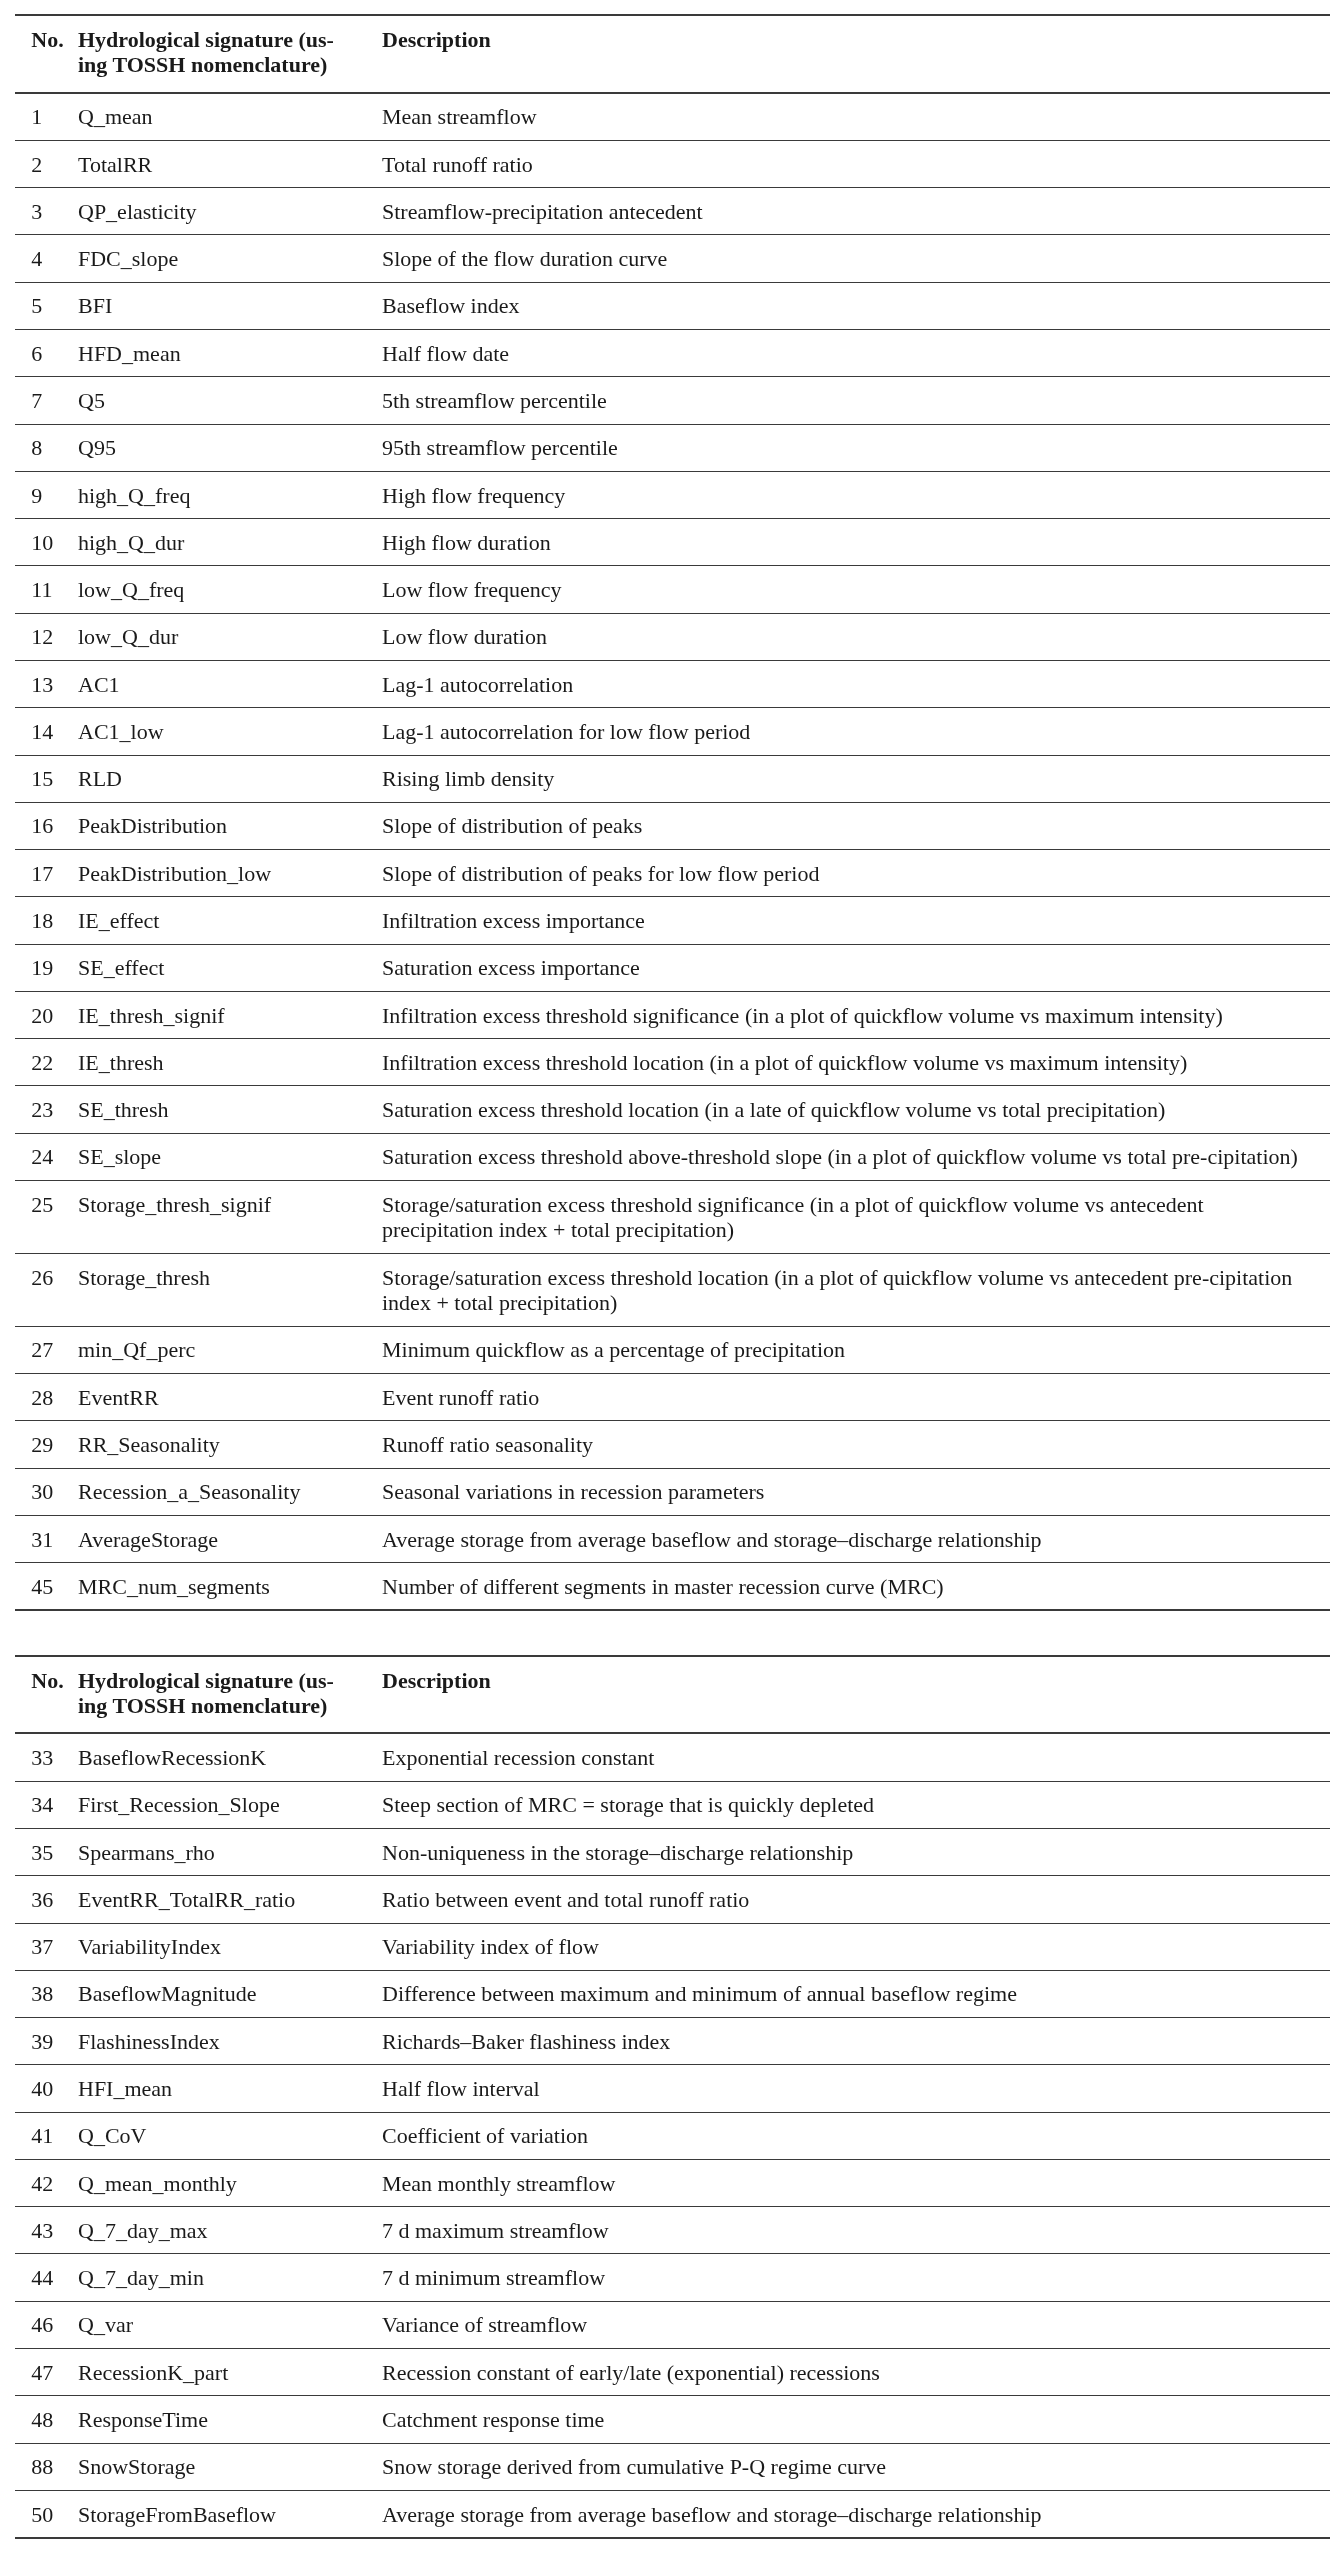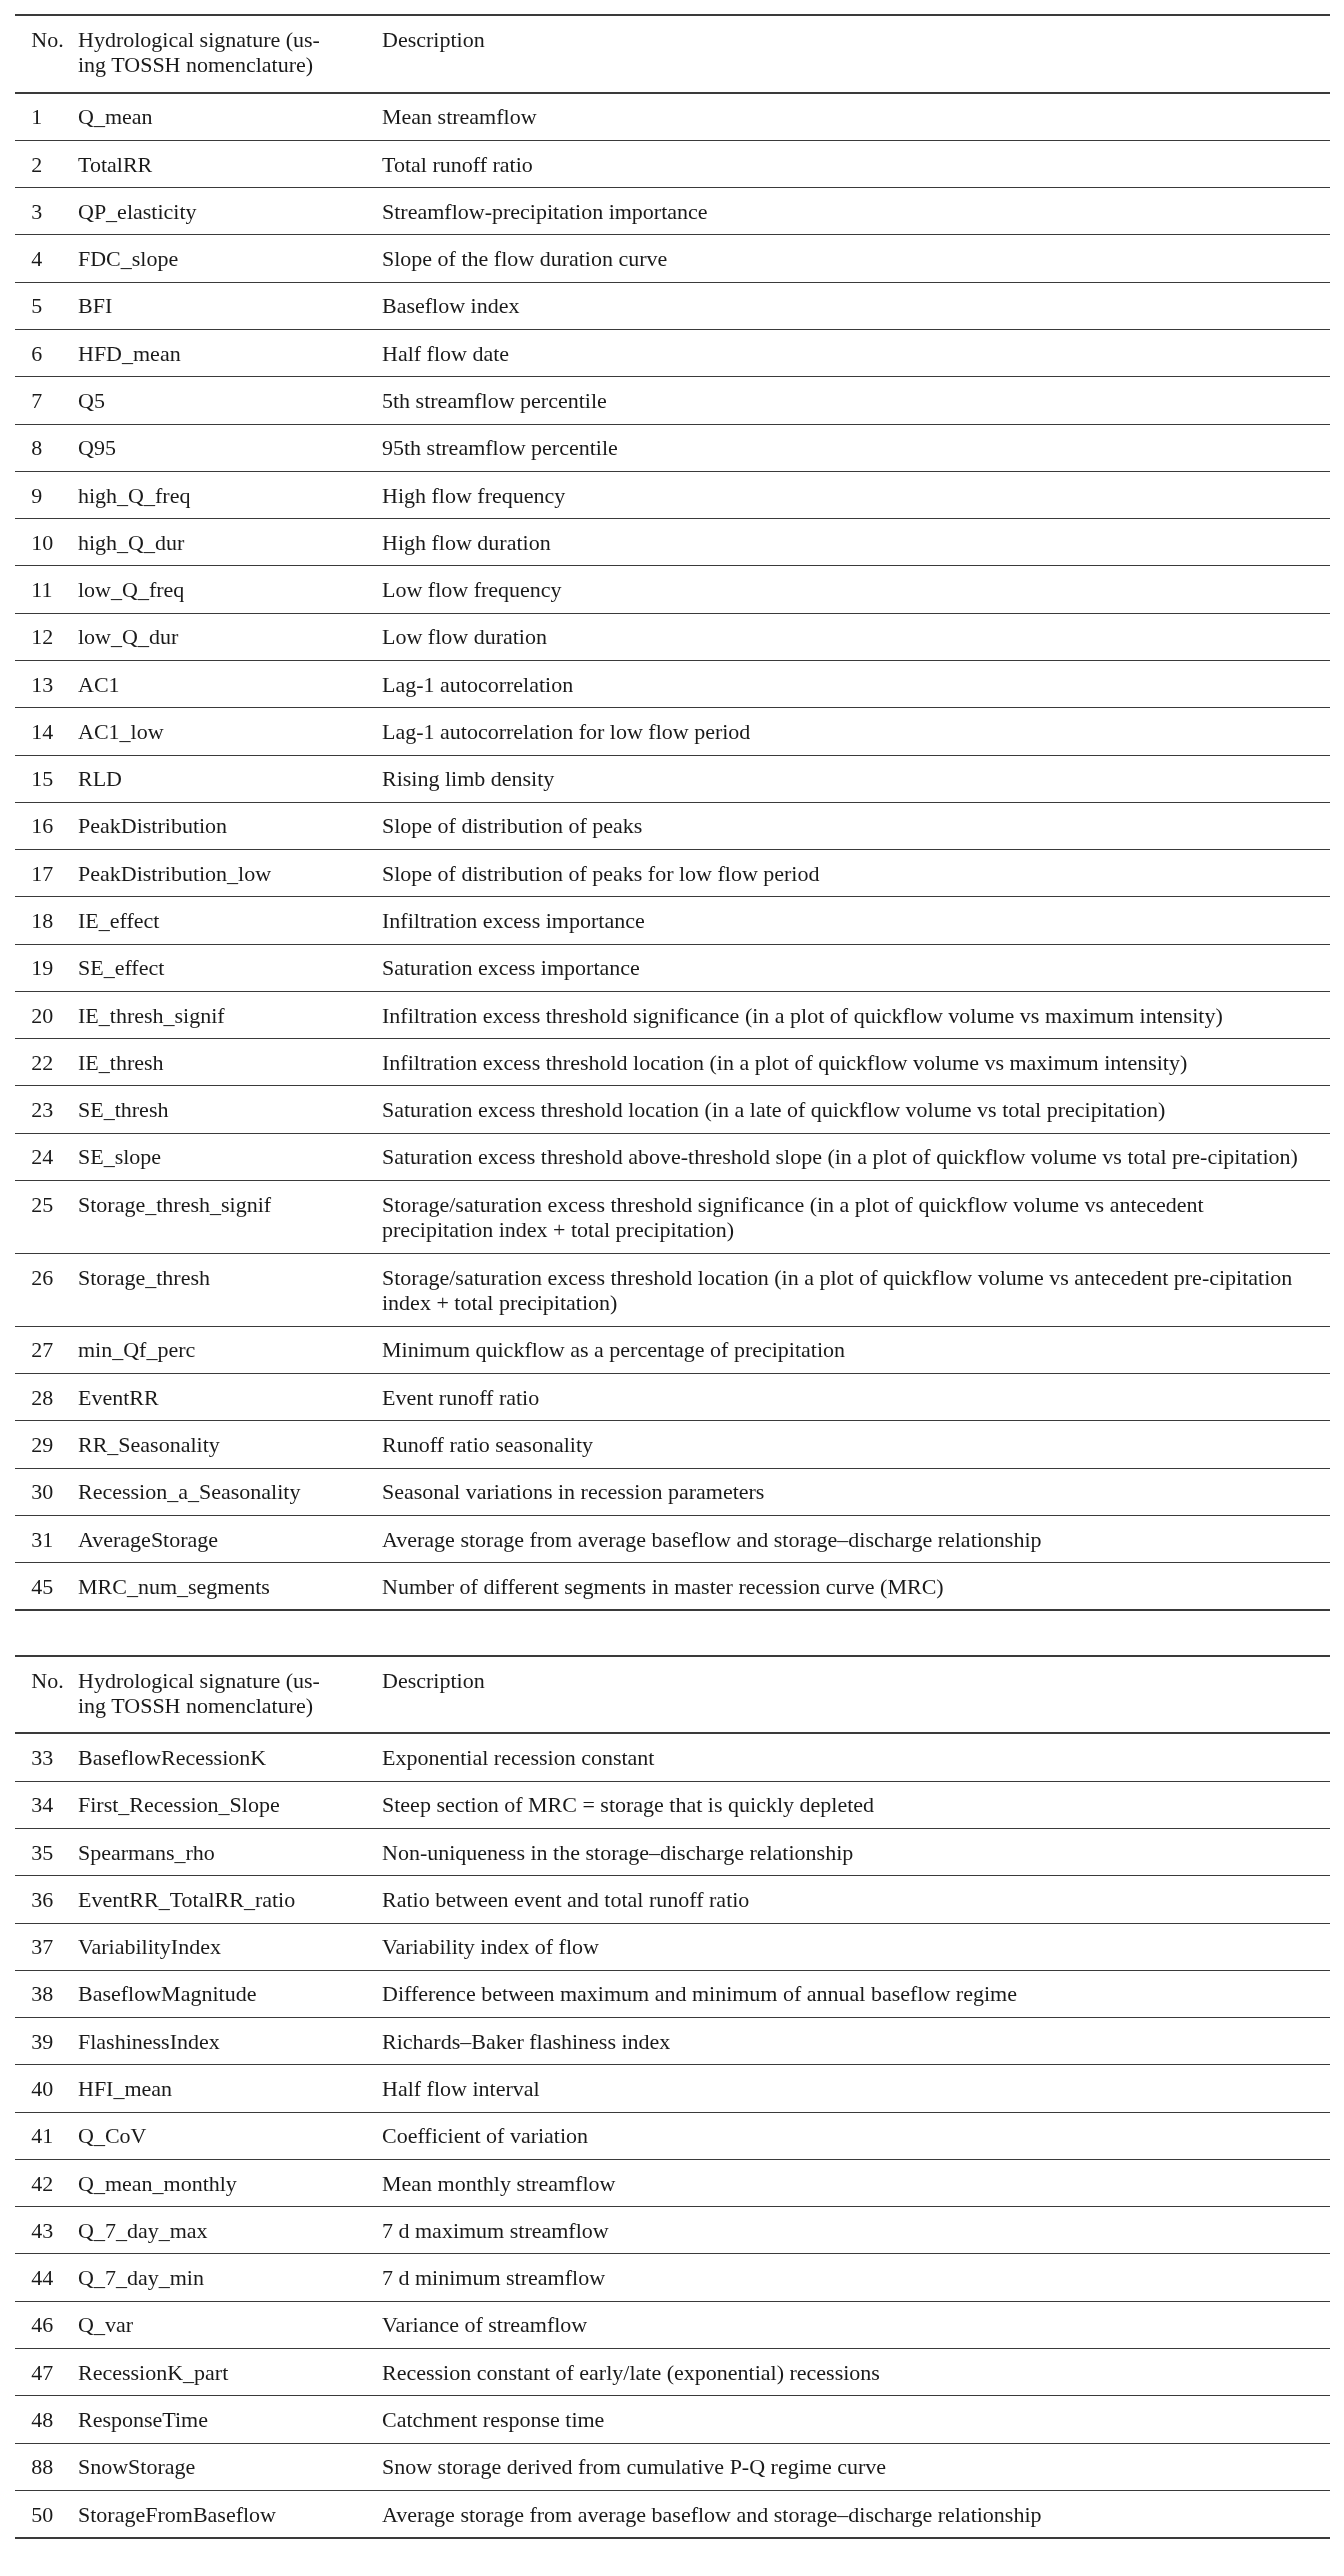--- a/index.html
+++ b/index.html
@@ -3,21 +3,21 @@
 <meta charset="utf-8">
 <style>
   html, body { margin:0; padding:0; background:#ffffff; }
   body { width:1345px; height:2576px; position:relative; overflow:hidden;
          font-family:"Liberation Serif", serif; color:#1a1a1a; font-size:22px; line-height:25.6px; }
   .tbl { position:absolute; left:15px; width:1315px; border-collapse:collapse; table-layout:fixed; }
   .tbl td { vertical-align:top; padding:0; }
   .tbl tr.head td { padding-top:10.7px; padding-bottom:13.5px; }
   .tbl tr.row td { padding-top:10.7px; padding-bottom:10px; }
   .tbl tr { border-bottom:1.4px solid #3a3a3a; }
-  .tbl tr.head { border-top:2.1px solid #3a3a3a; border-bottom:2.1px solid #3a3a3a; }
+  .tbl tr.head { border-top:2.1px solid #3a3a3a; border-bottom:2.1px solid #3a3a3a;font-weight:bold; }
   .tbl tr.last { border-bottom:2.1px solid #3a3a3a; }
   .c-no { width:63px; padding-left:16.3px !important; }
   .c-sig { width:304px; }
   .c-desc { padding-right:14.2px !important; }
   .tbl td.c-no { box-sizing:border-box; }
   #t1 { top:14.2px; }
   #t2 { top:1655px; }
 </style>
 </head>
 <body>
@@ -38,21 +38,21 @@
         <td class="c-desc">Mean streamflow</td>
       </tr>
       <tr class="row">
         <td class="c-no">2</td>
         <td class="c-sig">TotalRR</td>
         <td class="c-desc">Total runoff ratio</td>
       </tr>
       <tr class="row">
         <td class="c-no">3</td>
         <td class="c-sig">QP_elasticity</td>
-        <td class="c-desc">Streamflow-precipitation importance</td>
+        <td class="c-desc">Streamflow-precipitation antecedent</td>
       </tr>
       <tr class="row">
         <td class="c-no">4</td>
         <td class="c-sig">FDC_slope</td>
         <td class="c-desc">Slope of the flow duration curve</td>
       </tr>
       <tr class="row">
         <td class="c-no">5</td>
         <td class="c-sig">BFI</td>
         <td class="c-desc">Baseflow index</td>

